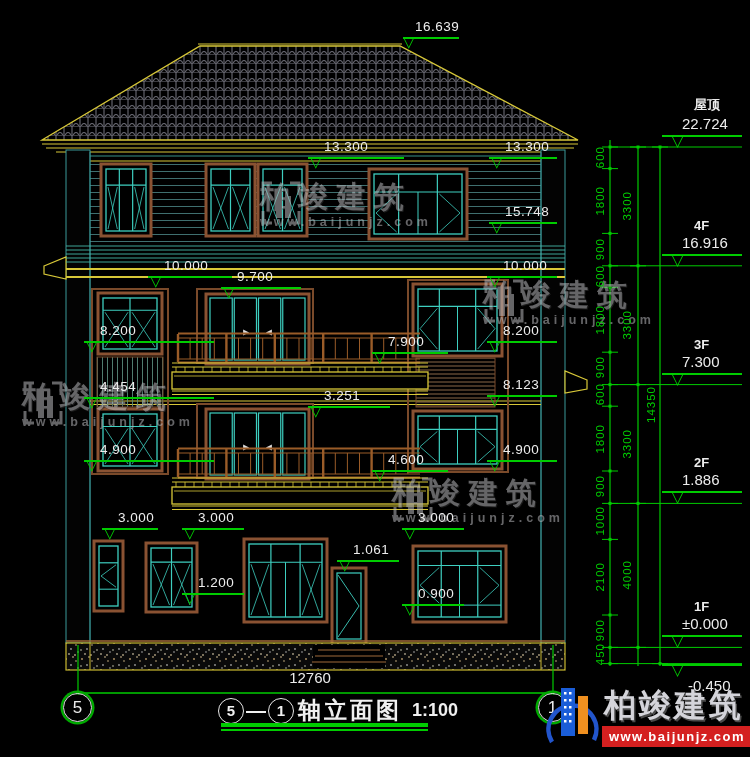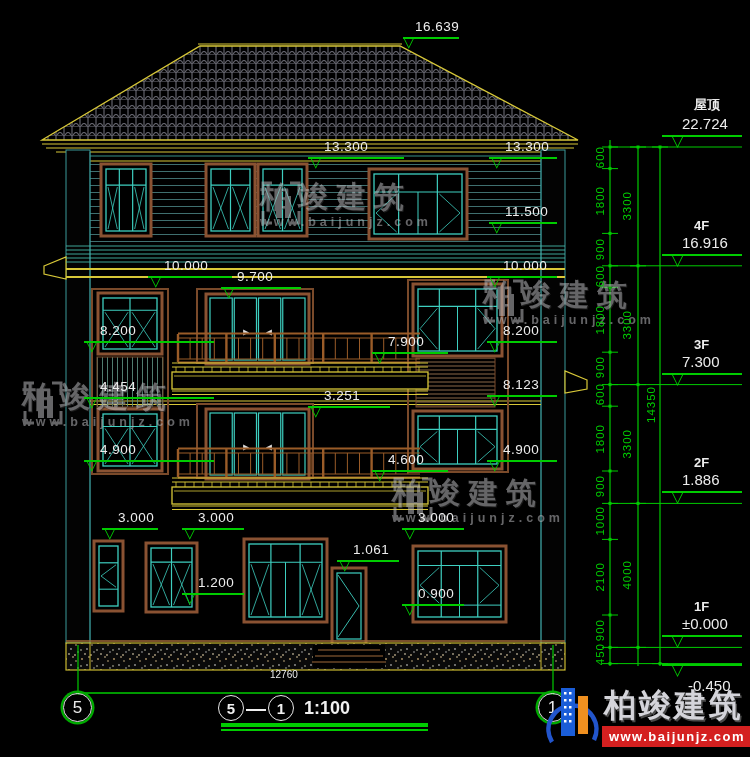--- a/index.html
+++ b/index.html
@@ -21,22 +21,22 @@
   .lm .em-tri{left:9px;font-size:17px;top:-3px;}
   .lm-floor{position:absolute;bottom:21px;left:32px;color:#ececec;font-size:13px;font-weight:bold;white-space:nowrap;}
   .lm-val{position:absolute;bottom:3px;left:20px;color:#ececec;font-size:15px;white-space:nowrap;}
   .lm-neg .lm-val{bottom:auto;top:13px;left:26px;}
 
   
   .dv{position:absolute;writing-mode:vertical-rl;transform:rotate(180deg);
       color:#00cc00;font-size:11.5px;letter-spacing:1px;white-space:nowrap;}
 
   
-  .odim{position:absolute;left:270px;top:669px;width:80px;text-align:left;
-        color:#ececec;font-size:10px;}
+  .odim{position:absolute;left:270px;top:669px;width:80px;text-align:center;
+        color:#ececec;font-size:15px;}
   .bubble{position:absolute;width:27px;height:27px;border:1.6px solid #e0e0e0;border-radius:50%;
           box-shadow:0 0 0 2.5px #00aa00;color:#ececec;font-size:17px;display:flex;
           align-items:center;justify-content:center;}
 
   
   .titlebar{position:absolute;left:218px;top:695px;display:flex;align-items:center;color:#f0f0f0;}
   .tb-circle{width:24px;height:24px;border:1.6px solid #e8e8e8;border-radius:50%;
              display:flex;align-items:center;justify-content:center;font-size:15px;font-weight:bold;flex:0 0 auto;}
   .tb-dash{font-size:20px;font-weight:bold;margin:0 2px;}
   .tb-name{font-size:23px;font-weight:bold;letter-spacing:3px;margin-left:4px;white-space:nowrap;}
@@ -480,21 +480,21 @@
       <span class="em-val">13.300</span>
     </div>
   <div class="em" style="left:489px;top:157px;width:68px">
       <span class="em-line"></span>
       <span class="em-tri" style="left:2px"></span>
       <span class="em-val">13.300</span>
     </div>
   <div class="em" style="left:489px;top:222px;width:68px">
       <span class="em-line"></span>
       <span class="em-tri" style="left:2px"></span>
-      <span class="em-val">11.500</span>
+      <span class="em-val">15.748</span>
     </div>
   <div class="em" style="left:148px;top:276px;width:84px">
       <span class="em-line"></span>
       <span class="em-tri" style="left:2px"></span>
       <span class="em-val">10.000</span>
     </div>
   <div class="em" style="left:221px;top:287px;width:80px">
       <span class="em-line"></span>
       <span class="em-tri" style="left:2px"></span>
       <span class="em-val">9.700</span>
@@ -638,20 +638,21 @@
   <div class="dv" style="left:645px;top:386px">14350</div>
 
   <div class="odim">12760</div>
   <div class="bubble" style="left:63px;top:693px">5</div>
   <div class="bubble" style="left:538px;top:693px">1</div>
 
   <div class="titlebar">
     <span class="tb-circle">5</span>
     <span class="tb-dash">—</span>
     <span class="tb-circle">1</span>
+    <span class="tb-name">轴立面图</span>
     <span class="tb-scale">1:100</span>
   </div>
   <div class="tb-ul1"></div>
   <div class="tb-ul2"></div>
 
   <div class="logo">
     <svg width="58" height="72">
       <path d="M8,60 A24,24 0 1 1 50,58" stroke="#2255cc" stroke-width="4.5" fill="none"></path>
       <rect x="17" y="6" width="14" height="48" fill="#1a5dd8"></rect>
       <rect x="34" y="14" width="10" height="38" fill="#f09020"></rect>

